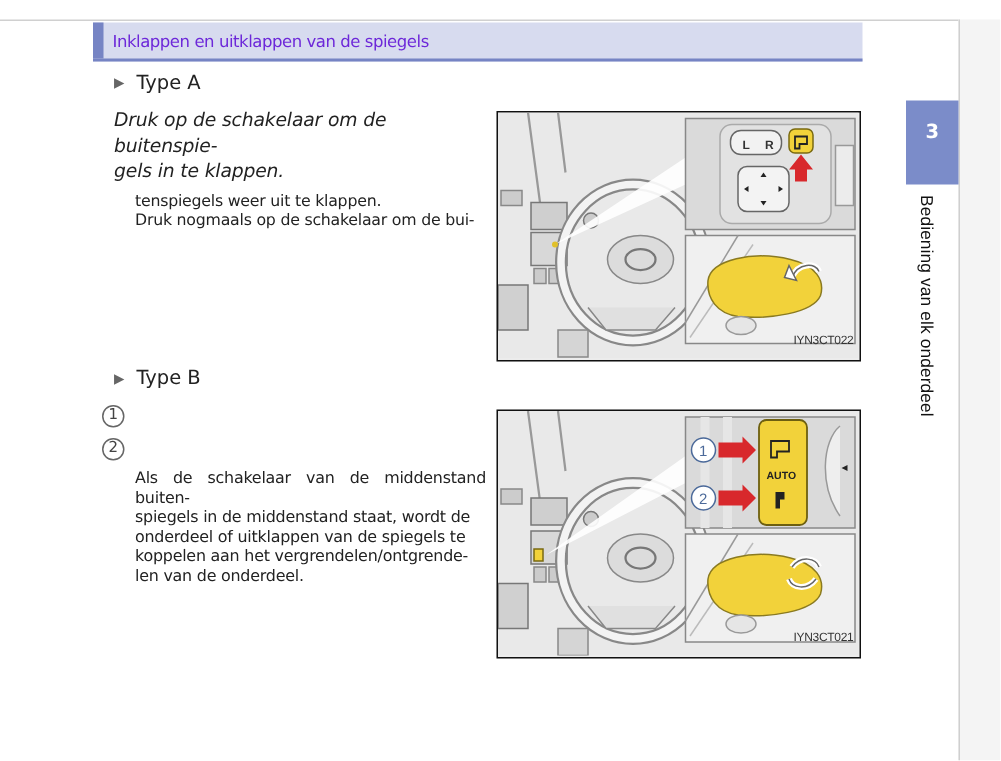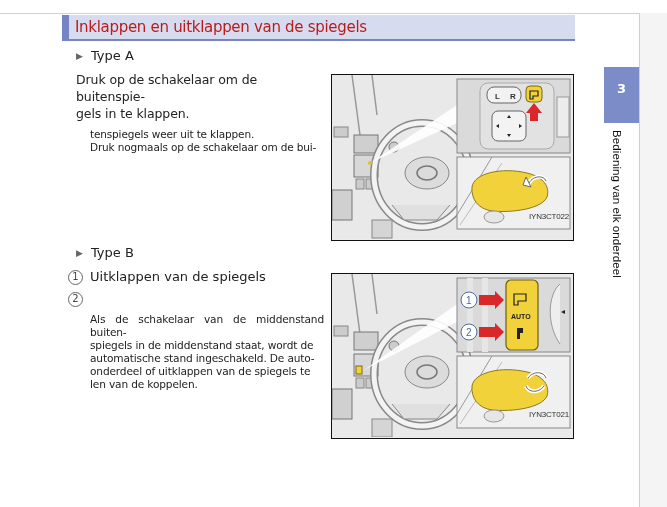--- a/index.html
+++ b/index.html
@@ -13,42 +13,42 @@
     .top-rule { position: absolute; left: 0; top: 13px; width: 639px; height: 1px; background: #d0d0d0; }
     .right-margin { position: absolute; left: 639px; top: 13px; width: 28px; height: 494px; background: #f4f4f4; border-left: 1px solid #cfcfcf; }
 
     .section-header {
       position: absolute; left: 62px; top: 15px; width: 513px; height: 26px;
       background: #d7dbef; border-bottom: 2px solid #7684c4;
       display: flex; align-items: center;
     }
     .section-header .accent { width: 7px; height: 100%; background: #7684c4; }
     .section-header .title {
-      font-size: 15px; font-weight: 500; color: #b91c1c; margin-left: 6px; letter-spacing: -0.3px;
+      font-size: 11px; font-weight: 500; color: #6d28d9; margin-left: 6px; letter-spacing: -0.3px;
     }
 
     .text-block { position: absolute; font-size: 12.5px; line-height: 16px; color: #222; }
     .type-line { display: flex; align-items: center; font-size: 13px; }
     .tri { font-size: 9px; color: #666; margin-right: 8px; }
     .main-para { font-size: 12.5px; line-height: 17px; letter-spacing: -0.1px; }
     .sub-para { font-size: 10.5px; line-height: 13px; padding-left: 17px; letter-spacing: -0.15px; color: #222; text-align: justify; }
     .num-item { display: flex; align-items: center; font-size: 13px; height: 22px; }
     .circ {
       display: inline-flex; align-items: center; justify-content: center;
       width: 15px; height: 15px; border: 1px solid #666; border-radius: 50%;
       font-size: 10px; color: #444; margin-right: 7px; margin-left: 6px;
     }
 
     .figure {
       position: absolute; left: 331px; width: 243px; border: 1.5px solid #111;
       background: #ececec; overflow: hidden;
     }
     .figure svg { display: block; }
     .fig-code {
-      position: absolute; right: 4px; bottom: 19px; font-size: 8px; color: #333;
+      position: absolute; right: 4px; bottom: 9px; font-size: 8px; color: #333;
       letter-spacing: -0.2px; font-family: "Liberation Sans", sans-serif;
     }
 
     .chapter-tab {
       position: absolute; left: 604px; top: 67px; width: 35px; height: 56px;
       background: #7b8cc9; color: #fff; font-weight: bold; font-size: 13px;
       display: flex; align-items: center; justify-content: center; padding-bottom: 14px;
     }
     .chapter-label {
       position: absolute; left: 611px; top: 130px;
@@ -66,50 +66,49 @@
   <div class="section-header">
     <div class="accent"></div>
     <div class="title">Inklappen en uitklappen van de spiegels</div>
   </div>
 
   <div class="text-block" style="left:76px; top:48px; width:250px;">
     <div class="type-line">
       <span class="tri">▶</span>
       <span>Type A</span>
     </div>
-    <div class="main-para" style="margin-top:7px;">
+    <div class="main-para" style="margin-top:7px;font-style:italic;">
       <div>Druk op de schakelaar om de buitenspie-</div>
       <div>gels in te klappen.</div>
     </div>
     <div class="sub-para" style="margin-top:6px; padding-left:14px;">
       <div>tenspiegels weer uit te klappen.</div>
       <div>Druk nogmaals op de schakelaar om de bui-</div>
     </div>
   </div>
 
   <div class="text-block" style="left:62px; top:245px; width:262px;">
     <div class="type-line" style="margin-left:14px;">
       <span class="tri">▶</span>
       <span>Type B</span>
     </div>
     <div style="margin-top:5px;">
       <div class="num-item">
         <span class="circ">1</span>
-        <span>Uitklappen van de spiegels</span>
       </div>
       <div class="num-item">
         <span class="circ">2</span>
       </div>
     </div>
     <div class="sub-para" style="margin-top:3px; padding-left:28px; font-size:10.6px;">
       <div>Als de schakelaar van de middenstand buiten-</div>
       <div>spiegels in de middenstand staat, wordt de</div>
-      <div>automatische stand ingeschakeld. De auto-</div>
       <div>onderdeel of uitklappen van de spiegels te</div>
-      <div>len van de koppelen.</div>
+      <div>koppelen aan het vergrendelen/ontgrende-</div>
+      <div>len van de onderdeel.</div>
     </div>
   </div>
 
   <div class="figure" style="top:74px; height:167px;">
     <svg width="240" height="164" viewBox="0 0 240 164">
       <rect width="240" height="164" fill="#e9e9e9"></rect>
 
       <path d="M20 0 L28 60 M40 0 L45 40" stroke="#999" stroke-width="1.5" fill="none"></path>
       <rect x="22" y="60" width="24" height="18" fill="#cfcfcf" stroke="#777"></rect>
       <rect x="22" y="80" width="24" height="22" fill="#d8d8d8" stroke="#777"></rect>

